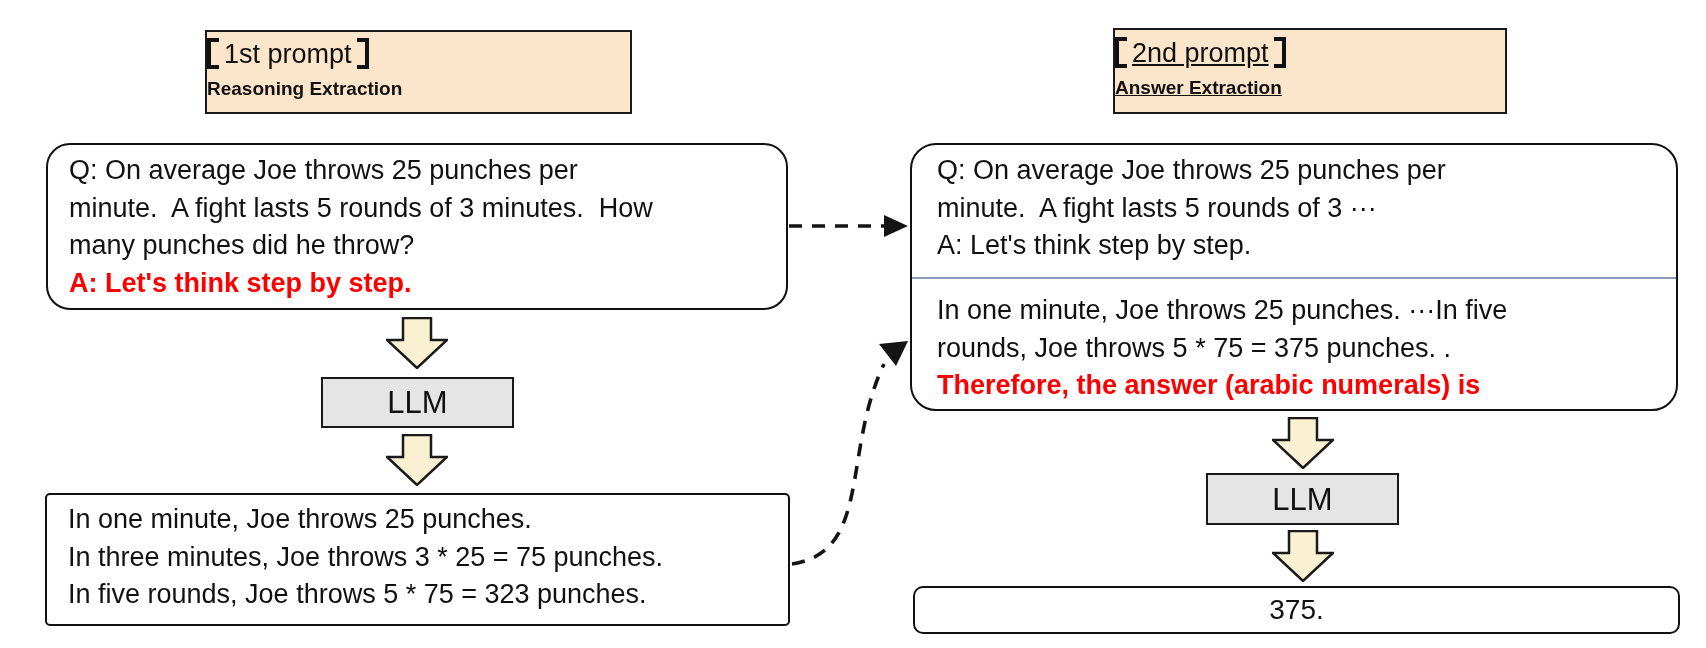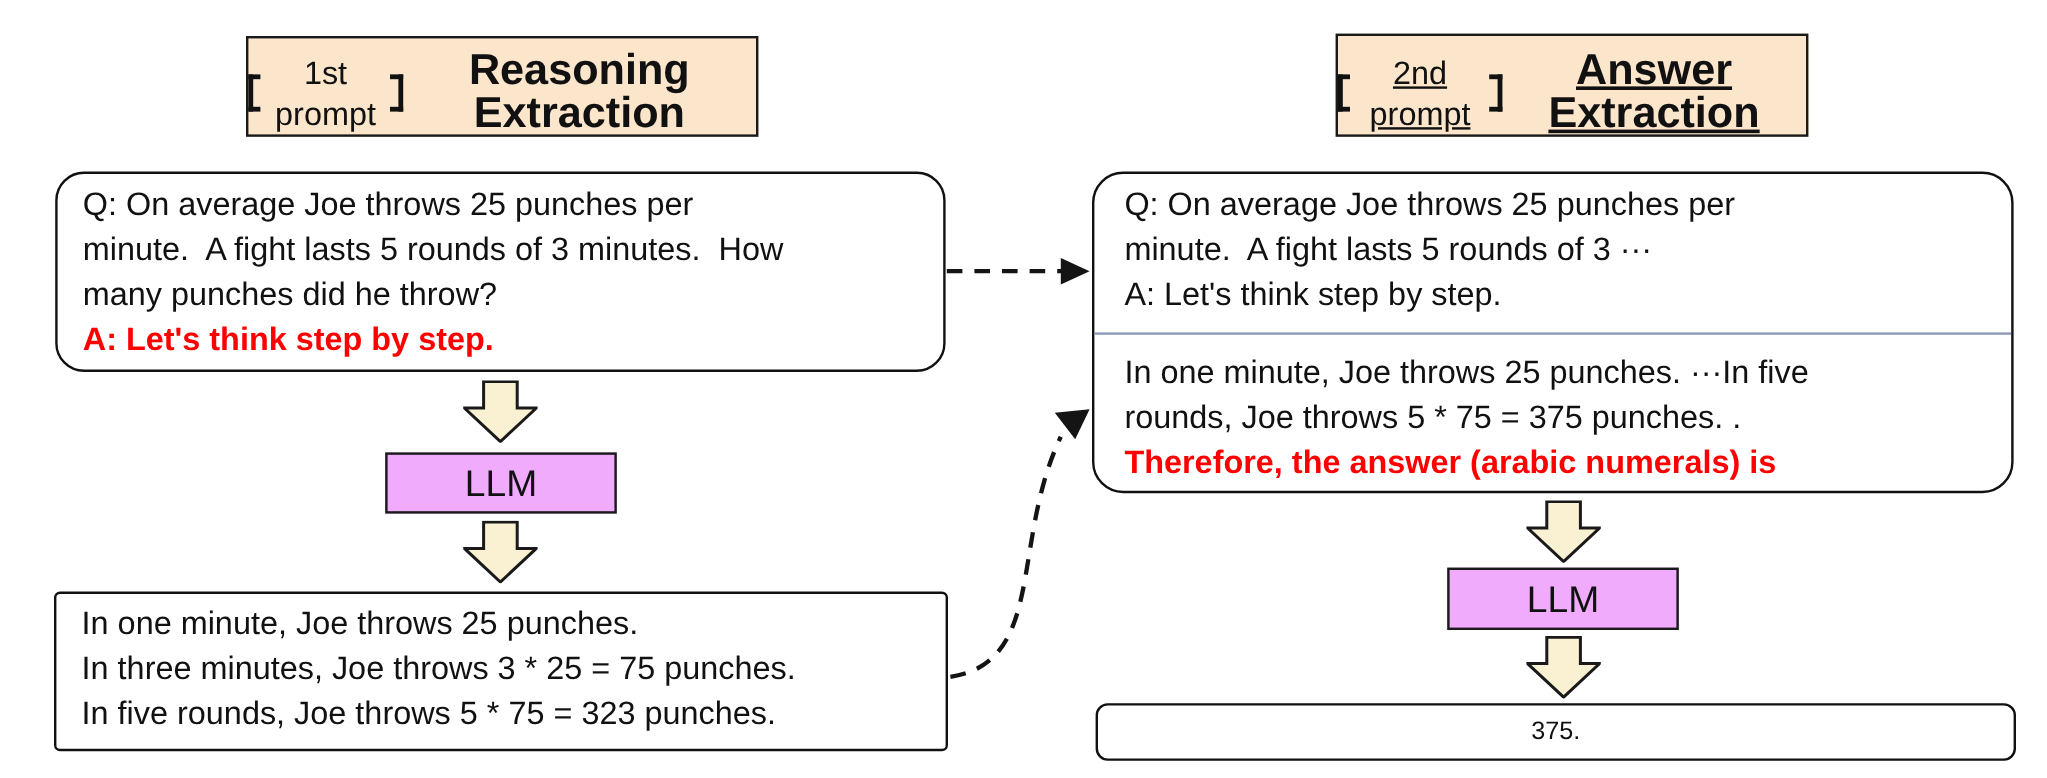--- a/index.html
+++ b/index.html
@@ -16,34 +16,34 @@
     color: #111111;
     overflow: hidden;
   }
   .abs { position: absolute; }
 
   
   .header-box {
     background: #FBE5CB;
     border: 2px solid #1a1a1a;
     display: flex;
-    flex-direction: row;
-    align-items: flex-end;
+    flex-direction: column;
+    align-items: flex-start;
     justify-content: center;
     text-align: center;
   }
   .header-tag {
     font-size: 27px;
     line-height: 34px;
     display: flex;
     align-items: center;
     justify-content: center;
   }
   .header-title {
-    font-size: 36px;
+    font-size: 19px;
     font-weight: bold;
     line-height: 36px;
   }
   
   .lb, .rb {
     display: inline-block;
     width: 8px;
     height: 23px;
     margin-bottom: 2px;
   }
@@ -63,21 +63,21 @@
     line-height: 37.5px;
     height: 37.5px;
   }
   .hl {
     color: #FF0000;
     font-weight: bold;
   }
 
   
   .llm-box {
-    background: #f0abfc;
+    background: #e5e5e5;
     border: 2.5px solid #1a1a1a;
     box-sizing: border-box;
     display: flex;
     align-items: center;
     justify-content: center;
     font-size: 31px;
     line-height: 31px;
   }
 
   
@@ -103,21 +103,21 @@
 
   
   .answer-box {
     background: #ffffff;
     border: 2.5px solid #111111;
     border-radius: 10px;
     box-sizing: border-box;
     display: flex;
     align-items: center;
     justify-content: center;
-    font-size: 21px;
+    font-size: 28px;
   }
 
   
   .section-top {
     box-sizing: border-box;
     height: 134px;
     border-bottom: 2px solid #8A9BB8;
     padding: 7px 0 0 25px;
   }
   .section-bottom {

